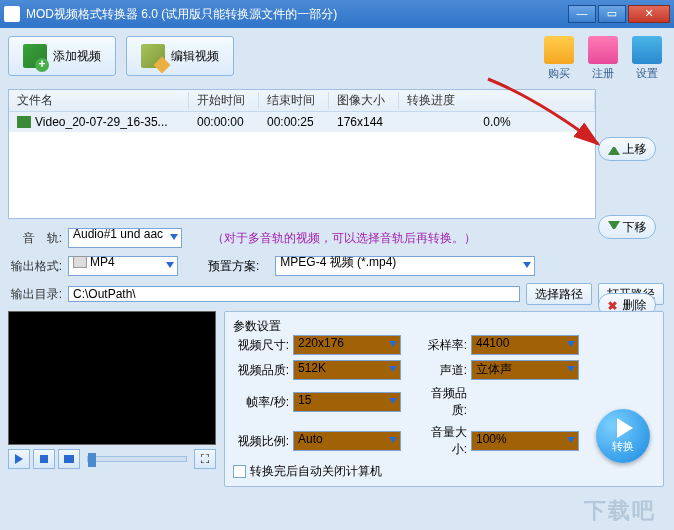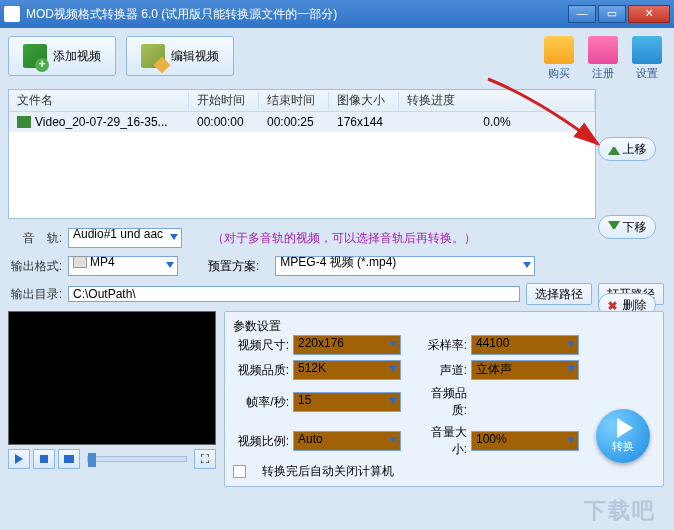--- a/index.html
+++ b/index.html
@@ -57,21 +57,21 @@
 .pc-stop { width:8px; height:8px; background:#2a6ad0; }
 .pc-snd { width:10px; height:8px; background:#2a6ad0; }
 .slider { flex:1; height:6px; background:#d0e0f0; border:1px solid #a0bee0; position:relative; margin:0 4px; }
 .slider .thumb { position:absolute; left:0; top:-4px; width:8px; height:14px; background:#4a8ad0; }
 .params { flex:1; border:1px solid #a0bee0; border-radius:2px; padding:6px 8px; position:relative; background:#eaf2fc; }
 .prow { display:flex; align-items:center; margin-bottom:5px; }
 .plbl { width:60px; text-align:right; padding-right:4px; }
 .plbl2 { width:50px; text-align:right; padding-right:4px; margin-left:20px; }
 .pcombo { border:1px solid #7aa5d6; background:#a16207; height:20px; padding:0 18px 0 4px; position:relative; display:inline-flex; align-items:flex-start; width:108px; cursor:pointer; }
 .pcombo:after { content:""; position:absolute; right:3px; top:5px; border-left:4px solid transparent; border-right:4px solid transparent; border-top:6px solid #2a6ad0; }
-.chk-row { display:flex; align-items:center; gap:16px; margin-top:2px; }
+.chk-row { display:flex; align-items:center; gap:4px; margin-top:2px; }
 .chk { width:13px; height:13px; border:1px solid #7aa5d6; background:#fff; }
 .convert-btn { position:absolute; right:14px; bottom:24px; width:54px; height:54px; border-radius:50%; background:radial-gradient(circle at 30% 30%, #7acfff, #1a8ae0); display:flex; align-items:center; justify-content:center; cursor:pointer; box-shadow:0 2px 4px rgba(0,0,0,0.3); flex-direction:column; }
 .convert-btn .tri { border-left:16px solid #fff; border-top:10px solid transparent; border-bottom:10px solid transparent; width:0; height:0; margin-left:4px; }
 .convert-btn .clbl { color:#fff; font-size:11px; margin-top:1px; }
 .watermark { position:absolute; right:18px; bottom:4px; color:rgba(100,130,160,0.3); font-size:22px; font-weight:bold; letter-spacing:2px; pointer-events:none; }
 .fmt-ico { width:14px; height:12px; background:#ddd; border:1px solid #999; display:inline-block; margin-right:3px; }
 </style>
 </head>
 <body>
 

